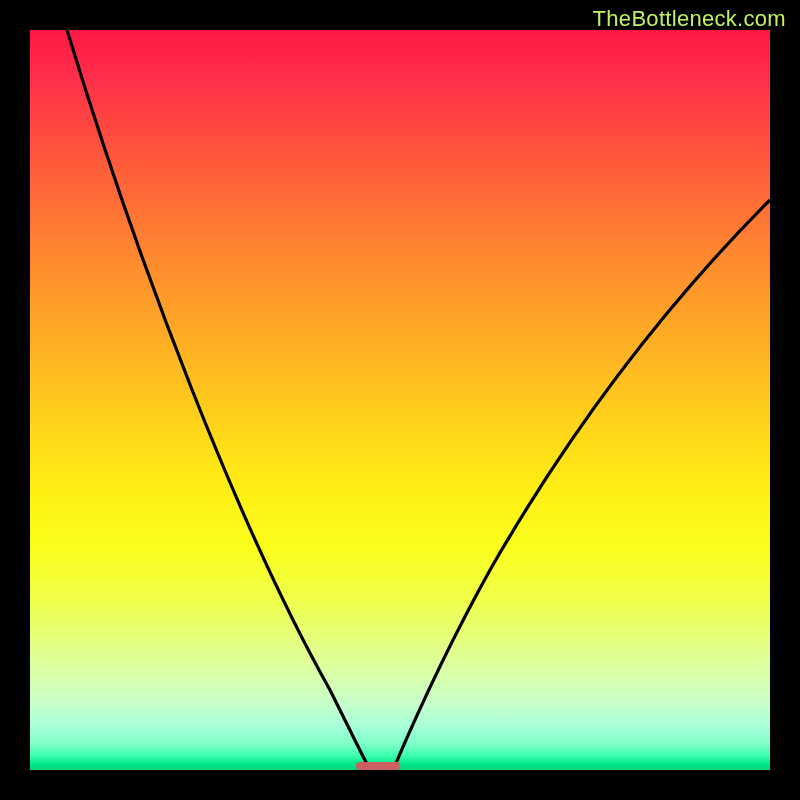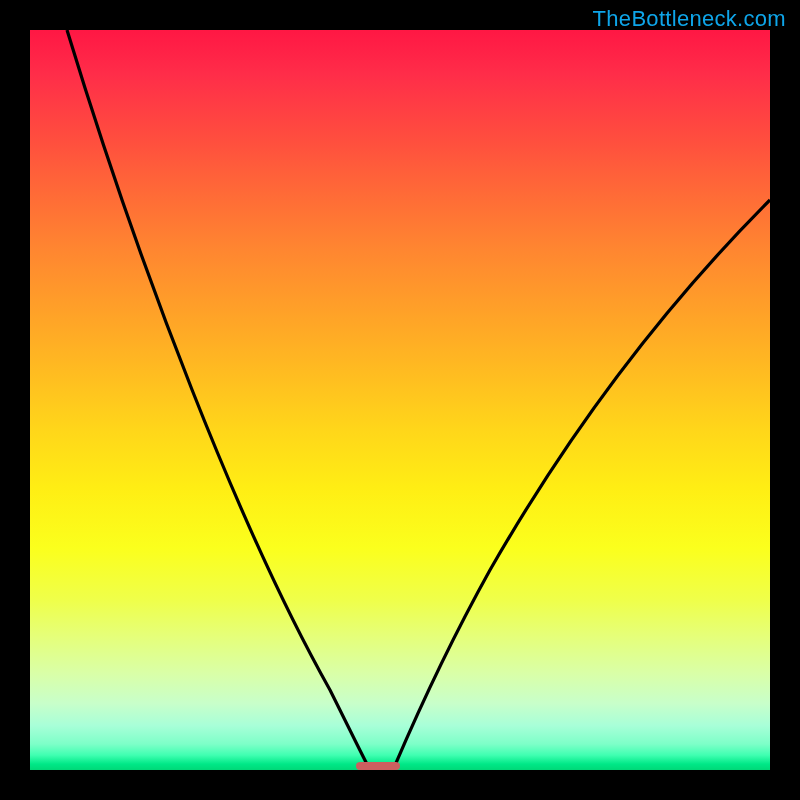--- a/index.html
+++ b/index.html
@@ -14,21 +14,21 @@
   .frame {
     position: relative;
     width: 800px;
     height: 800px;
     background: #000;
   }
   .wm-link {
     position: absolute;
     top: 6px;
     right: 14px;
-    color: #0ea5e9;
+    color: #bef264;
     font-size: 22px;
     font-weight: 500;
     text-decoration: none;
     letter-spacing: 0.3px;
     z-index: 30;
   }
   .plot {
     position: absolute;
     left: 30px;
     top: 30px;

